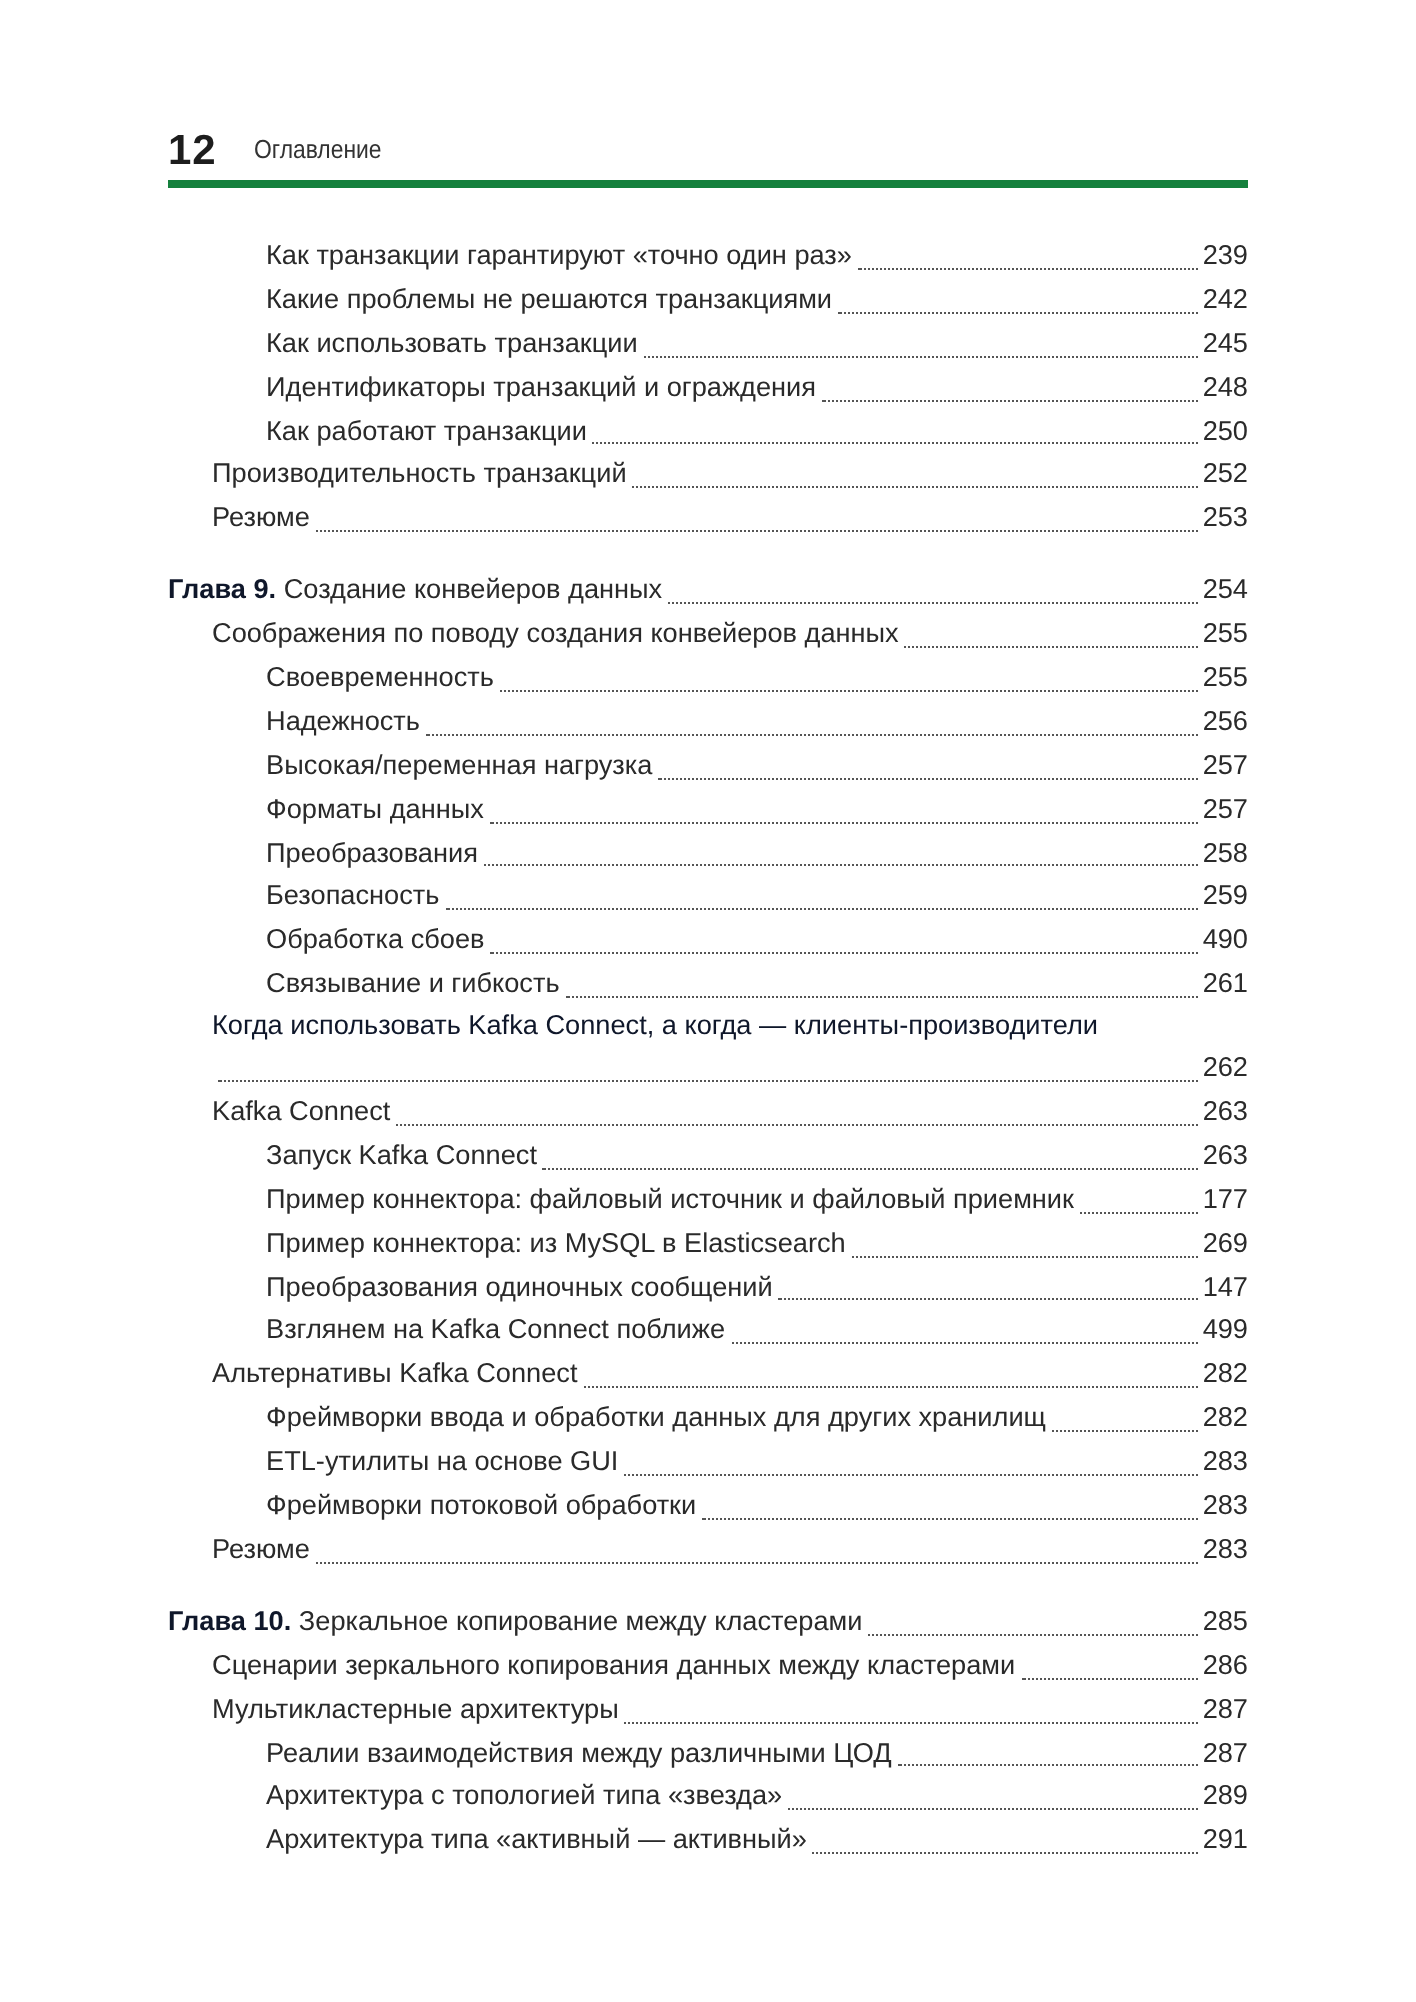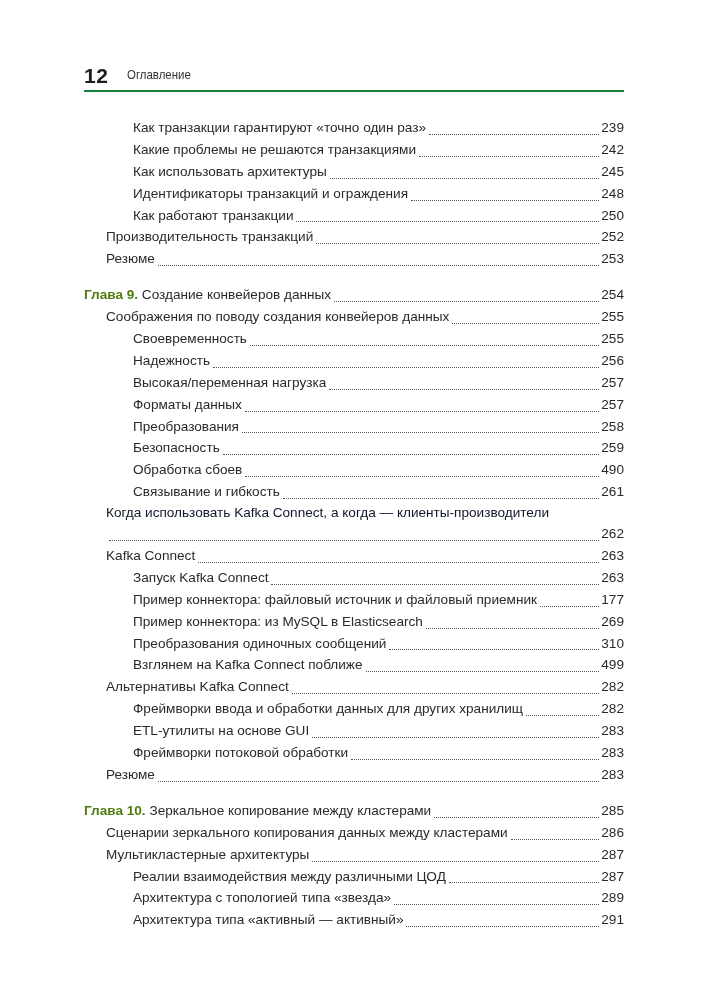--- a/index.html
+++ b/index.html
@@ -9,21 +9,21 @@
     font-family: "Liberation Sans", "DejaVu Sans", sans-serif;
     color: #222;
     position: relative;
     overflow: hidden;
   }
   .header {
     position: absolute;
     left: 84px; top: 64px;
     width: 540px;
     height: 26px;
-    border-bottom: 2px solid #15803d;
+    border-bottom: 4px solid #15803d;
   }
   .page-num {
     position: absolute; left: 0; top: 0;
     font-size: 21px; font-weight: bold; color: #1d1d1d;
     letter-spacing: 0.5px;
   }
   .running-title {
     position: absolute; left: 43px; top: 3px;
     font-size: 13px; color: #333;
     transform: scaleX(0.88); transform-origin: left center;
@@ -38,21 +38,21 @@
     align-items: baseline;
     font-size: 13.6px;
     height: 21.9px;
     line-height: 21.9px;
     color: #2a2a2a;
   }
   .entry.l1 { padding-left: 22px; }
   .entry.l2 { padding-left: 49px; }
   .entry.chapter { margin-top: 0; }
   .entry .title { white-space: nowrap; }
-  .entry .title b { color: #4d7c0f; text-align: center; }
+  .entry .title b { color: #0f172a; text-align: center; }
   .entry .dots {
     flex: 1;
     border-bottom: 1.5px dotted #555;
     margin: 0 2px 4px 3px;
     height: 0;
     align-self: flex-end;
   }
   .entry .page { white-space: nowrap; }
   .wrap-first {
     font-size: 13.6px;
@@ -77,21 +77,21 @@
       <span class="title">Как транзакции гарантируют «точно один раз»</span>
       <span class="dots"></span>
       <span class="page">239</span>
     </div>
   <div class="entry l2">
       <span class="title">Какие проблемы не решаются транзакциями</span>
       <span class="dots"></span>
       <span class="page">242</span>
     </div>
   <div class="entry l2">
-      <span class="title">Как использовать архитектуры</span>
+      <span class="title">Как использовать транзакции</span>
       <span class="dots"></span>
       <span class="page">245</span>
     </div>
   <div class="entry l2">
       <span class="title">Идентификаторы транзакций и ограждения</span>
       <span class="dots"></span>
       <span class="page">248</span>
     </div>
   <div class="entry l2">
       <span class="title">Как работают транзакции</span>
@@ -185,21 +185,21 @@
       <span class="page">177</span>
     </div>
   <div class="entry l2">
       <span class="title">Пример коннектора: из MySQL в Elasticsearch</span>
       <span class="dots"></span>
       <span class="page">269</span>
     </div>
   <div class="entry l2">
       <span class="title">Преобразования одиночных сообщений</span>
       <span class="dots"></span>
-      <span class="page">310</span>
+      <span class="page">147</span>
     </div>
   <div class="entry l2">
       <span class="title">Взглянем на Kafka Connect поближе</span>
       <span class="dots"></span>
       <span class="page">499</span>
     </div>
   <div class="entry l1">
       <span class="title">Альтернативы Kafka Connect</span>
       <span class="dots"></span>
       <span class="page">282</span>

